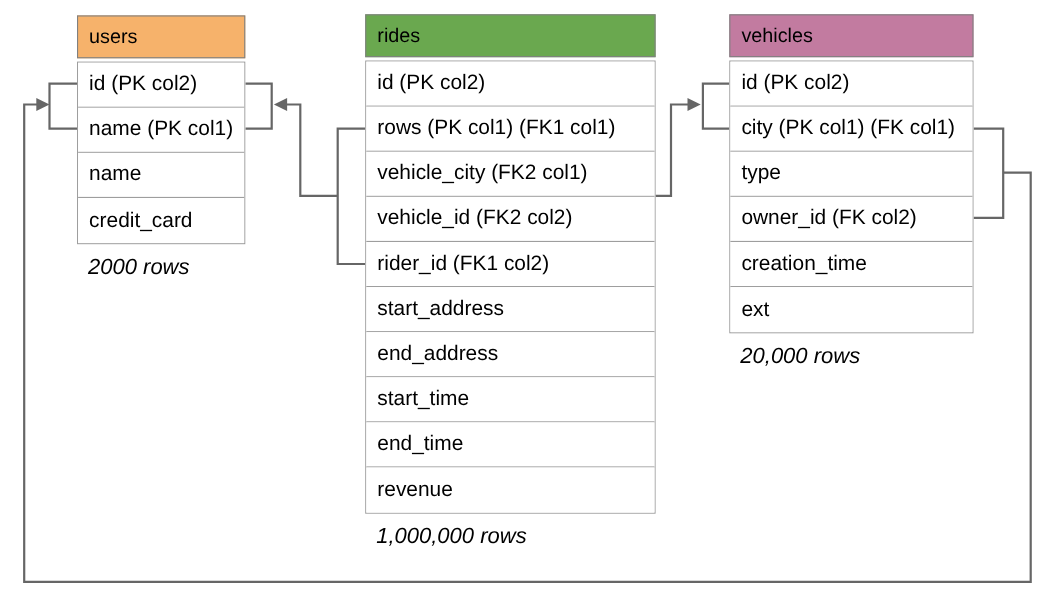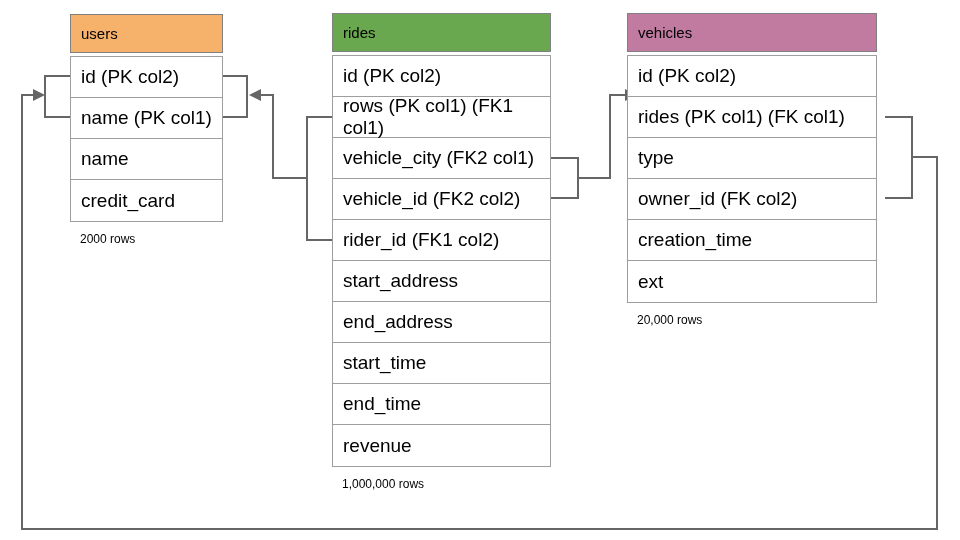--- a/index.html
+++ b/index.html
@@ -5,32 +5,32 @@
   html,body{margin:0;padding:0;background:#ffffff;}
   #canvas{
     position:relative;width:960px;height:540px;background:#ffffff;overflow:hidden;
     font-family:"Liberation Sans",sans-serif;color:#000;
   }
   #wires{position:absolute;left:0;top:0;width:960px;height:540px;}
   .db-table{position:absolute;}
   .tbl-header{
     box-sizing:border-box;height:39px;border:1px solid #808080;
     display:flex;align-items:center;padding-left:10px;
-    font-size:15px;color:#000;margin-bottom:3px;
+    font-size:18px;color:#000;margin-bottom:3px;
   }
   .hdr-users{background:#F6B26B;}
   .hdr-rides{background:#6AA84F;}
   .hdr-vehicles{background:#C27BA0;}
   .tbl-body{box-sizing:border-box;border:1px solid #9e9e9e;background:#fff;}
   .tbl-row{
     box-sizing:border-box;height:41px;border-bottom:1px solid #9e9e9e;
     display:flex;align-items:center;padding-left:10px;font-size:19px;background:#fff;
   }
   .tbl-row:last-child{border-bottom:none;}
-  .tbl-footer{padding:10px 0 0 10px;font-size:12px;color:#000;}
+  .tbl-footer{padding:10px 0 0 10px;font-size:20px;color:#000;font-style:italic;}
 </style>
 </head>
 <body>
 
 <div id="canvas">
 
   <svg id="wires" viewBox="0 0 960 540" xmlns="http://www.w3.org/2000/svg">
 
     <g stroke="#666666" stroke-width="2" fill="none">
       <polyline points="223,76 247,76 247,117 223,117"></polyline>
@@ -58,42 +58,42 @@
     <div class="tbl-header hdr-users">users</div>
     <div class="tbl-body">
       <div class="tbl-row">id (PK col2)</div>
       <div class="tbl-row">name (PK col1)</div>
       <div class="tbl-row">name</div>
       <div class="tbl-row">credit_card</div>
     </div>
     <div class="tbl-footer">2000 rows</div>
   </div>
 
-  <div class="db-table" style="left:332px;top:13px;width:219px;">
+  <div class="db-table" style="left:332px;top:13px;width:264px;">
     <div class="tbl-header hdr-rides">rides</div>
     <div class="tbl-body">
       <div class="tbl-row">id (PK col2)</div>
       <div class="tbl-row">rows (PK col1) (FK1 col1)</div>
       <div class="tbl-row">vehicle_city (FK2 col1)</div>
       <div class="tbl-row">vehicle_id (FK2 col2)</div>
       <div class="tbl-row">rider_id (FK1 col2)</div>
       <div class="tbl-row">start_address</div>
       <div class="tbl-row">end_address</div>
       <div class="tbl-row">start_time</div>
       <div class="tbl-row">end_time</div>
       <div class="tbl-row">revenue</div>
     </div>
     <div class="tbl-footer">1,000,000 rows</div>
   </div>
 
-  <div class="db-table" style="left:627px;top:13px;width:250px;">
+  <div class="db-table" style="left:663px;top:13px;width:222px;">
     <div class="tbl-header hdr-vehicles">vehicles</div>
     <div class="tbl-body">
       <div class="tbl-row">id (PK col2)</div>
-      <div class="tbl-row">rides (PK col1) (FK col1)</div>
+      <div class="tbl-row">city (PK col1) (FK col1)</div>
       <div class="tbl-row">type</div>
       <div class="tbl-row">owner_id (FK col2)</div>
       <div class="tbl-row">creation_time</div>
       <div class="tbl-row">ext</div>
     </div>
     <div class="tbl-footer">20,000 rows</div>
   </div>
 
 </div>
 

